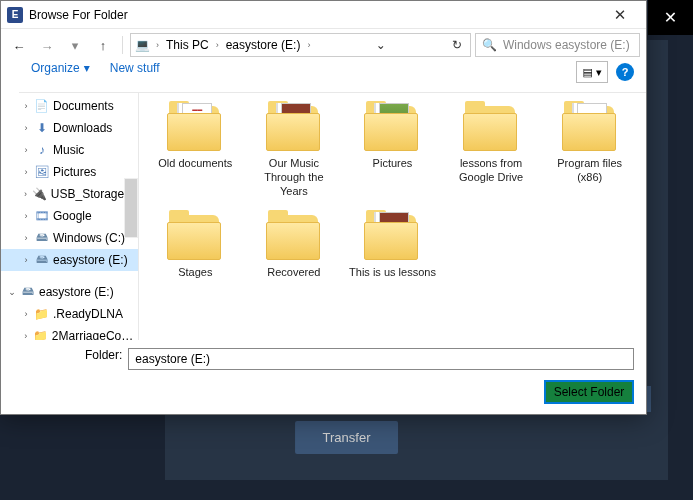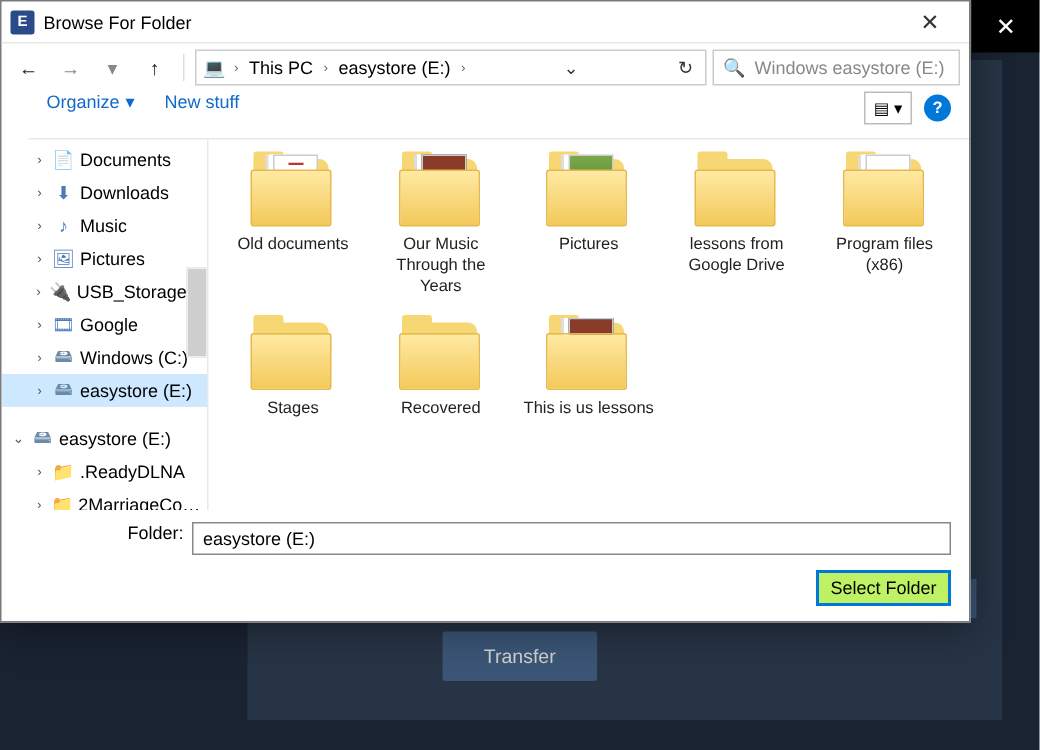--- a/index.html
+++ b/index.html
@@ -57,21 +57,21 @@
   .preview.green { background: linear-gradient(#7aa84a,#4a7a2a); }
   .preview.mix { background: linear-gradient(90deg,#d9c96a,#6aa0c9); }
   .item .label { line-height: 1.25; max-width: 90px; }
   
   .footer { padding: 8px 12px 10px 12px; display: flex; flex-direction: column; gap: 10px; }
   .folder-row { display: flex; gap: 6px; font-size: 12px; }
   .folder-row label { padding-left: 72px; }
   .folder-input { flex: 1; height: 22px; border: 1px solid #888; padding: 0 6px; font-size: 12px; }
   .btn-row { display: flex; justify-content: flex-end; gap: 8px; }
   .btn { min-width: 90px; height: 24px; border: 1px solid #adadad; background: #e1e1e1; font-size: 12px; }
-  .btn.primary { border: 2px solid #0078d7; background: #bef264; }
+  .btn.primary { border: 2px solid #0078d7; background: #15803d; }
   .ficon.docs { color: #4a7ab8; }
   .ficon.down { color: #4a7ab8; }
   .ficon.music { color: #4a7ab8; }
   .ficon.pic { color: #4a7ab8; }
   .ficon.usb { color: #555; }
   .ficon.vid { color: #4a7ab8; }
   .ficon.drv { color: #6a8aa8; }
   .ficon.fold { color: #f5c242; }
 </style>
 </head>

